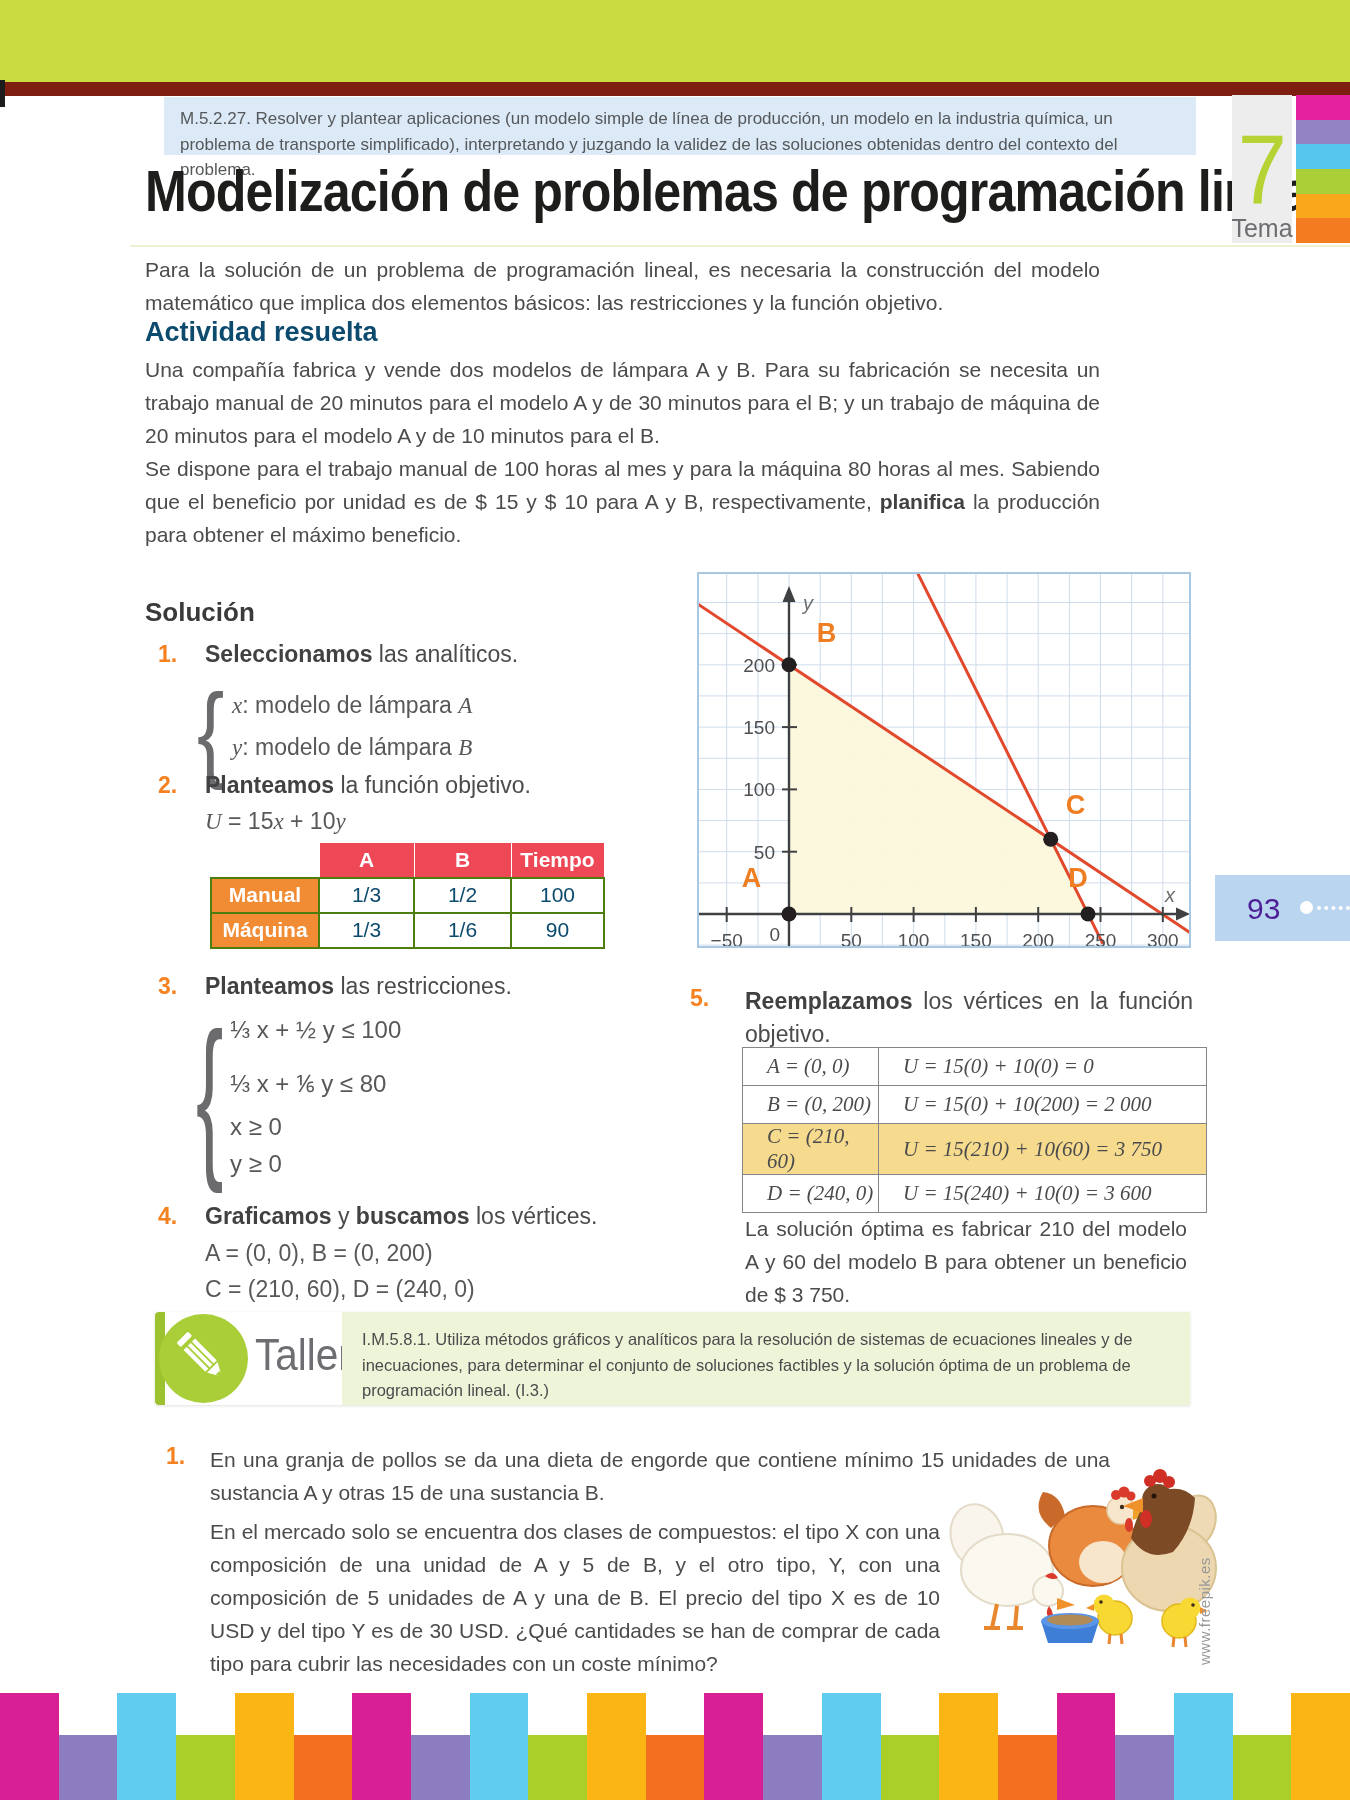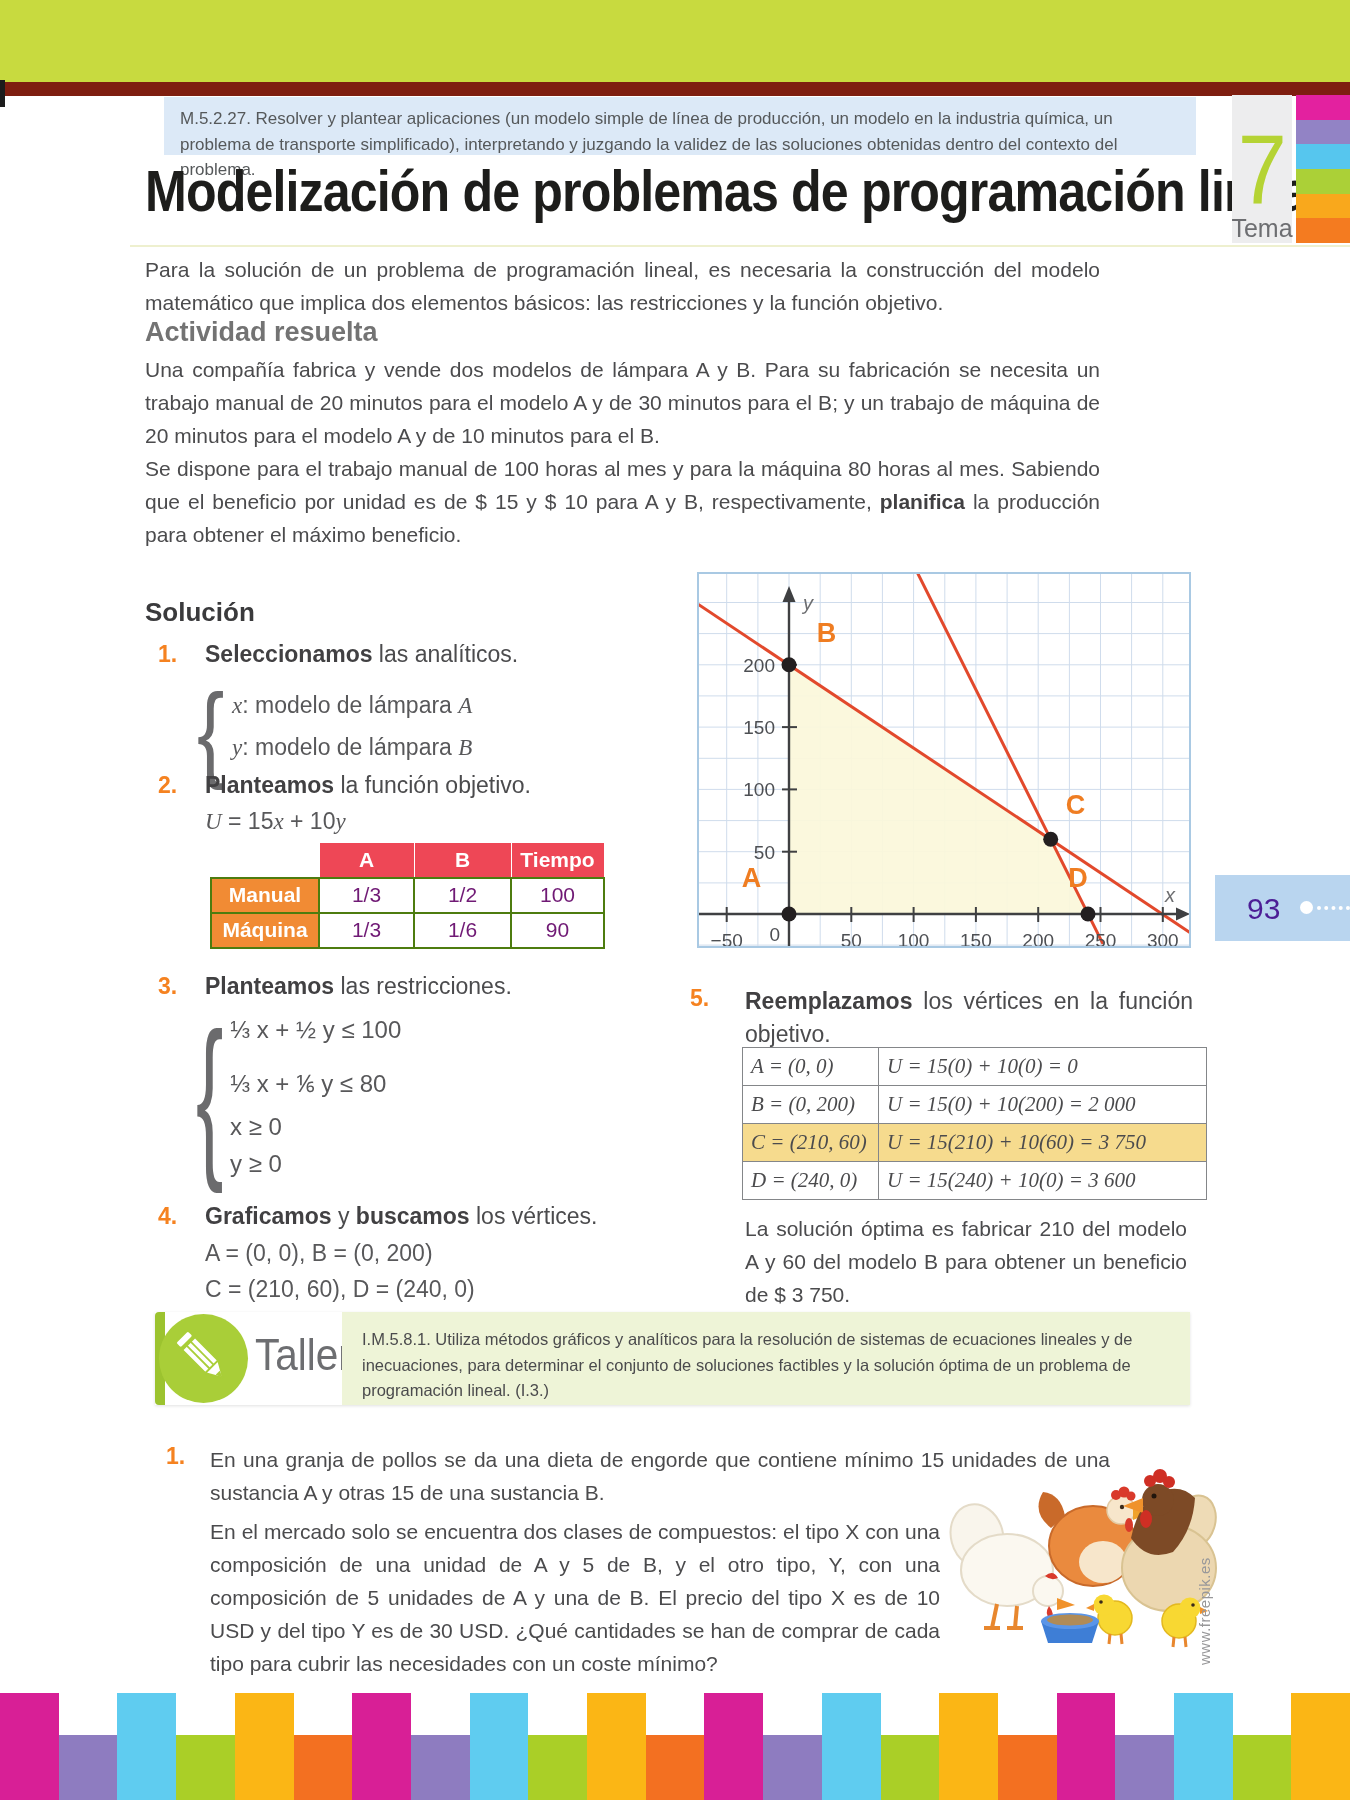--- a/index.html
+++ b/index.html
@@ -22,41 +22,41 @@
   .tema-box { left:1232px; top:95px; width:60px; height:148px; background:#ededee;
               display:flex; flex-direction:column; align-items:center; justify-content:flex-end; }
   .tema-number { font-size:98px; line-height:.92; color:#b5d334; transform:scaleX(.9); }
   .tema-label { font-size:25px; color:#6d6e71; }
   .tema-squares { left:1296px; top:95px; width:54px; height:148px; display:flex; flex-direction:column; }
   .tema-squares div { width:54px; flex:1; }
 
   
   .para { font-size:21px; line-height:33px; text-align:justify; color:#4b4b4d; }
   .b { font-weight:bold; color:#414042; }
-  .orange-head { font-size:27px; font-weight:bold; color:#737373; }
+  .orange-head { font-size:27px; font-weight:bold; color:#0c4a6e; }
   .solucion { font-size:26px; font-weight:bold; color:#3a3a3c; }
 
   .step-num { font-size:23px; font-weight:bold; color:#f58220; }
   .step-text { font-size:23px; color:#4b4b4d; }
   .math { font-size:23px; color:#58585a; }
   .math i { font-family:"Liberation Serif", serif; font-style:italic; }
   .brace { color:#6b6b6d; font-weight:normal; transform-origin:left top; line-height:1; }
 
   
   .t1 { border-collapse:collapse; font-size:21px; }
   .t1 th, .t1 td { border:2px solid #4d7c0f; height:35px; text-align:center; vertical-align:middle; }
   .t1 th.blank { border:none; background:transparent; }
   .t1 thead th { color:#fff; font-weight:bold; border:1px solid #fff; }
   .t1 tbody th { color:#fff; font-weight:bold; }
   .t1 .c0 { width:108px; } .t1 .c1 { width:95px; } .t1 .c2 { width:97px; } .t1 .c3 { width:93px; }
-  .t1 td { color:#701a75; background:#fff; }
+  .t1 td { color:#0c4a6e; background:#fff; }
 
   
   .t5 { border-collapse:collapse; font-size:21px; }
-  .t5 td { border:1px solid #848689; height:38px; vertical-align:middle; padding-left:8px; color:#4b4b4d;
+  .t5 td { border:1px solid #848689; height:38px; vertical-align:middle; padding-left:24px; color:#4b4b4d;
            font-style:italic; font-family:"Liberation Serif", serif; }
   .t5 .vc0 { width:136px; } .t5 .vc1 { width:328px; }
 
   
   .badge93 { left:1215px; top:875px; width:135px; height:66px; background:#b9d5ef; }
   .badge93 .num { position:absolute; left:32px; top:17px; font-size:30px; color:#4c1d95; }
   .badge93 .dot { position:absolute; left:85px; top:26px; width:13px; height:13px; border-radius:50%; background:#fff; }
   .badge93 .dots { position:absolute; left:102px; top:31px; width:33px; border-top:4px dotted #fff; }
 
   

